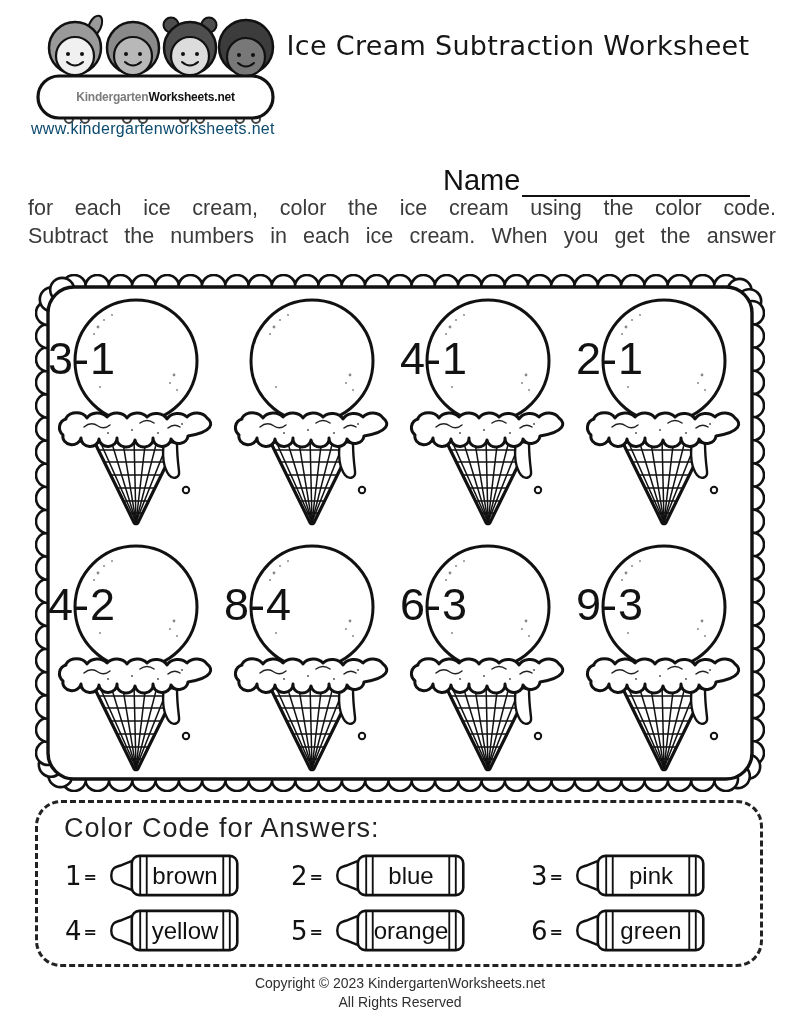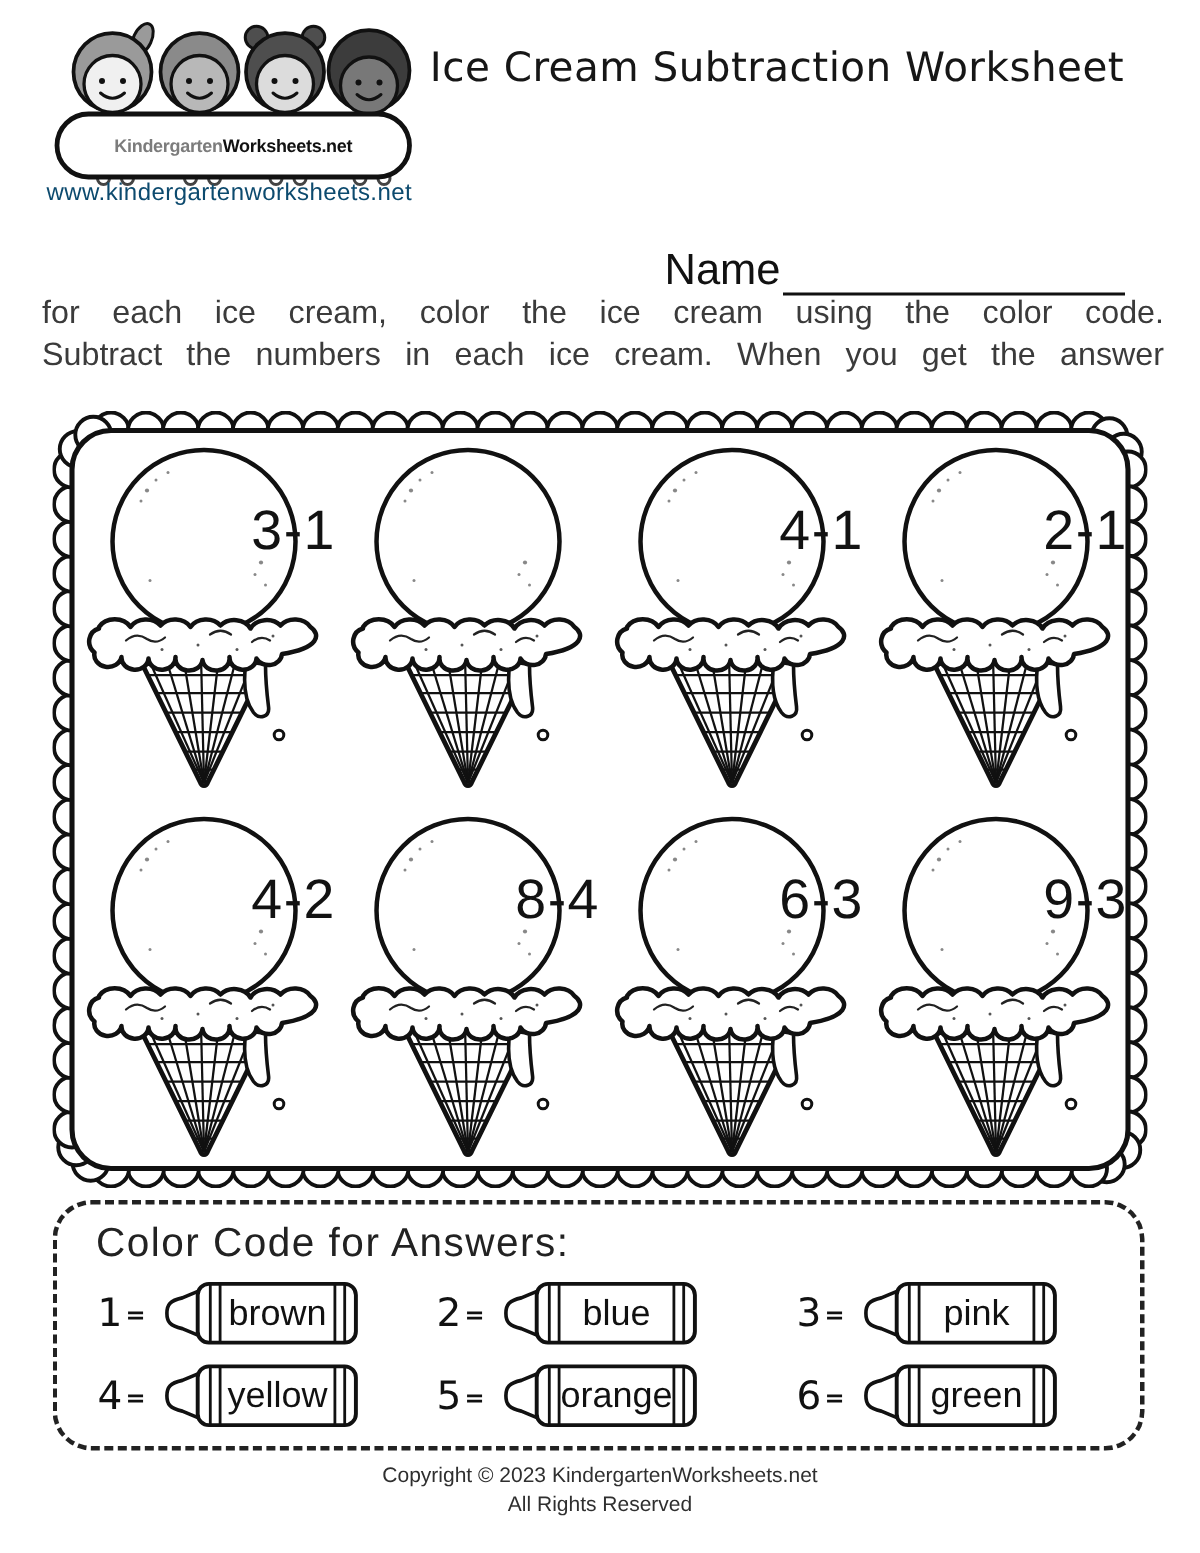--- a/index.html
+++ b/index.html
@@ -27,22 +27,22 @@
   .instructions{position:absolute;left:28px;top:194px;width:748px;font-size:21.5px;
         color:#3b3b3b;line-height:28px;}
   .instr-line{text-align:justify;text-align-last:justify;}
 
   
   .main-box-svg{position:absolute;left:35px;top:274px;width:730px;height:518px;}
   .cones-grid{position:absolute;left:48px;top:287px;width:704px;height:492px;
         display:grid;grid-template-columns:repeat(4,176px);grid-template-rows:246px 246px;}
   .cone-cell{position:relative;}
   .cone-svg{position:absolute;inset:0;width:176px;height:246px;}
-  .problem{position:absolute;top:46px;left:0;width:100%;text-align:right;
-        font-size:37px;color:#121212;letter-spacing:1px;}
+  .problem{position:absolute;top:46px;left:0;width:100%;text-align:left;
+        font-size:45px;color:#121212;letter-spacing:1px;}
 
   
   .color-box{position:absolute;left:35px;top:800px;width:722px;height:161px;
         border:3px dashed #222;border-radius:26px;background:#fff;}
   .cc-heading{position:absolute;left:26px;top:10px;font-size:27px;color:#222;letter-spacing:1px;}
   .cc-grid{position:absolute;left:26px;top:46px;right:8px;display:grid;
         grid-template-columns:226px 240px 1fr;row-gap:2px;}
   .cc-entry{display:flex;align-items:center;height:53px;}
   .cc-num{display:flex;align-items:center;font-family:"DejaVu Sans",sans-serif;
         font-size:26px;color:#111;min-width:34px;justify-content:flex-end;}

